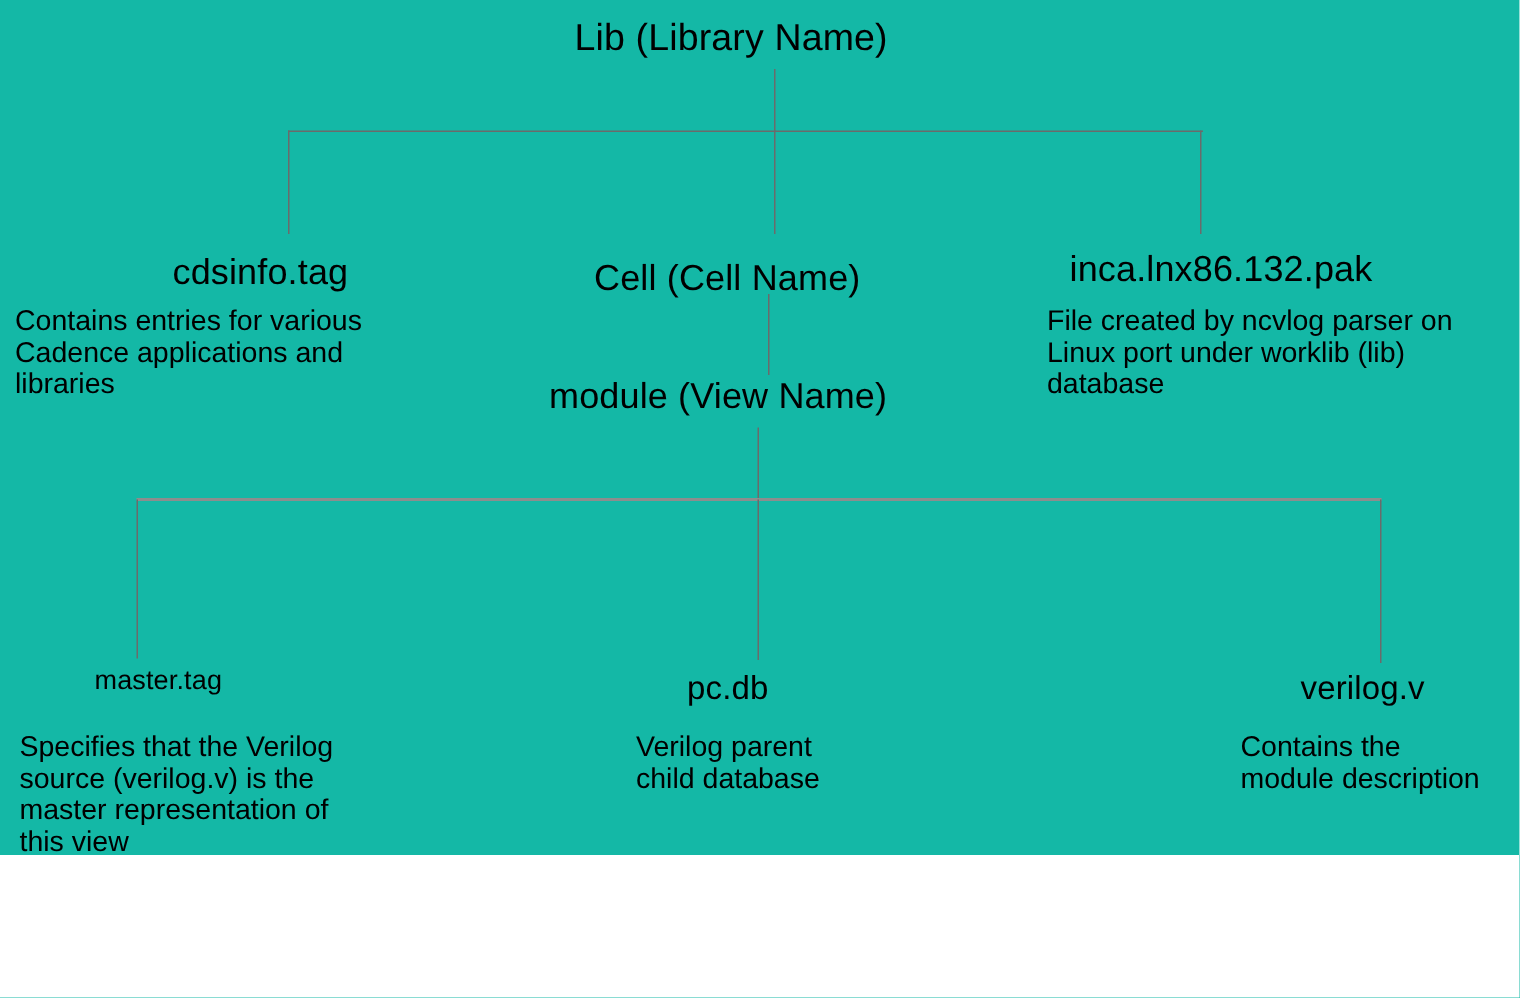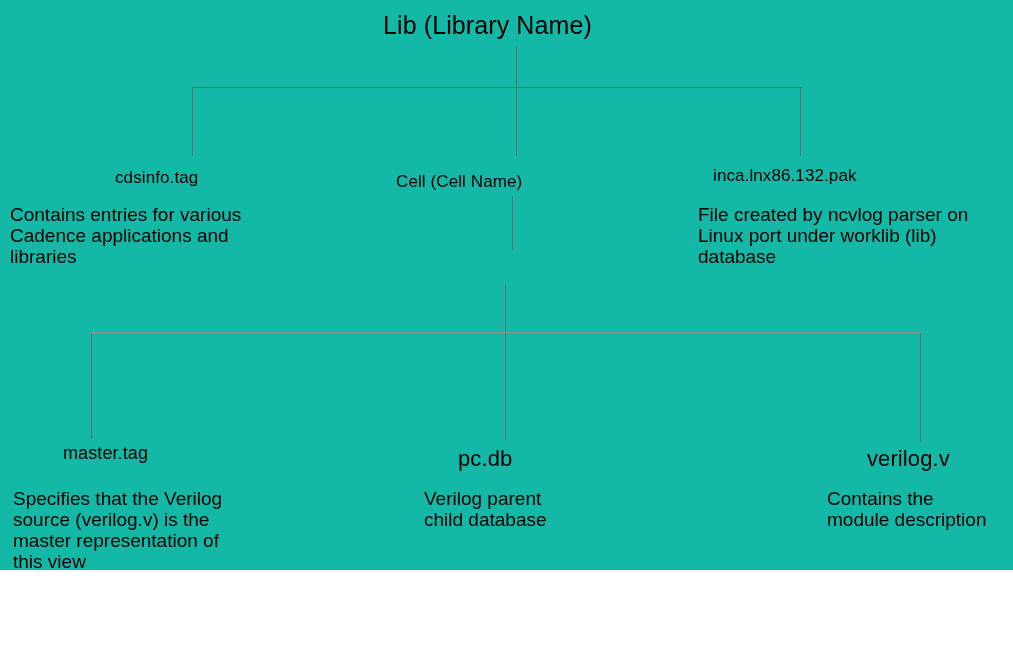--- a/index.html
+++ b/index.html
@@ -36,21 +36,21 @@
   }
 
   
   .node-label {
     position: absolute;
     white-space: nowrap;
     font-weight: 400;
     letter-spacing: 0.1px;
   }
   .size-root   { font-size: 25px; }
-  .size-head   { font-size: 17px; }
+  .size-head   { font-size: 24px; }
   .size-leaf   { font-size: 22px; }
   .size-leafbig{ font-size: 18px; margin-left: 40px; }
 
   
   .desc {
     position: absolute;
     font-size: 19px;
     line-height: 21px;
     color: #000000;
   }
@@ -81,20 +81,21 @@
 
   <div class="node-label size-head" style="left:713px; top:166px;">inca.lnx86.132.pak</div>
   <div class="desc" style="left:698px; top:204px; width:310px;">
     <span>File created by ncvlog parser on</span>
     <span>Linux port under worklib (lib)</span>
     <span>database</span>
   </div>
 
   <div class="line-v" style="left:512px; top:196px; height:54px;"></div>
 
+  <div class="node-label size-head" style="left:366px; top:251px;">module (View Name)</div>
 
   <div class="line-v" style="left:505px; top:285px; height:48px;"></div>
 
   <div class="line-h" style="left:91px; top:332px; width:830px;"></div>
   <div class="line-v" style="left:91px; top:333px; height:106px;"></div>
   <div class="line-v" style="left:505px; top:333px; height:107px;"></div>
   <div class="line-v" style="left:920px; top:333px; height:109px;"></div>
 
   <div class="node-label size-leafbig" style="left:23px; top:443px;">master.tag</div>
   <div class="desc" style="left:13px; top:488px; width:260px;">

